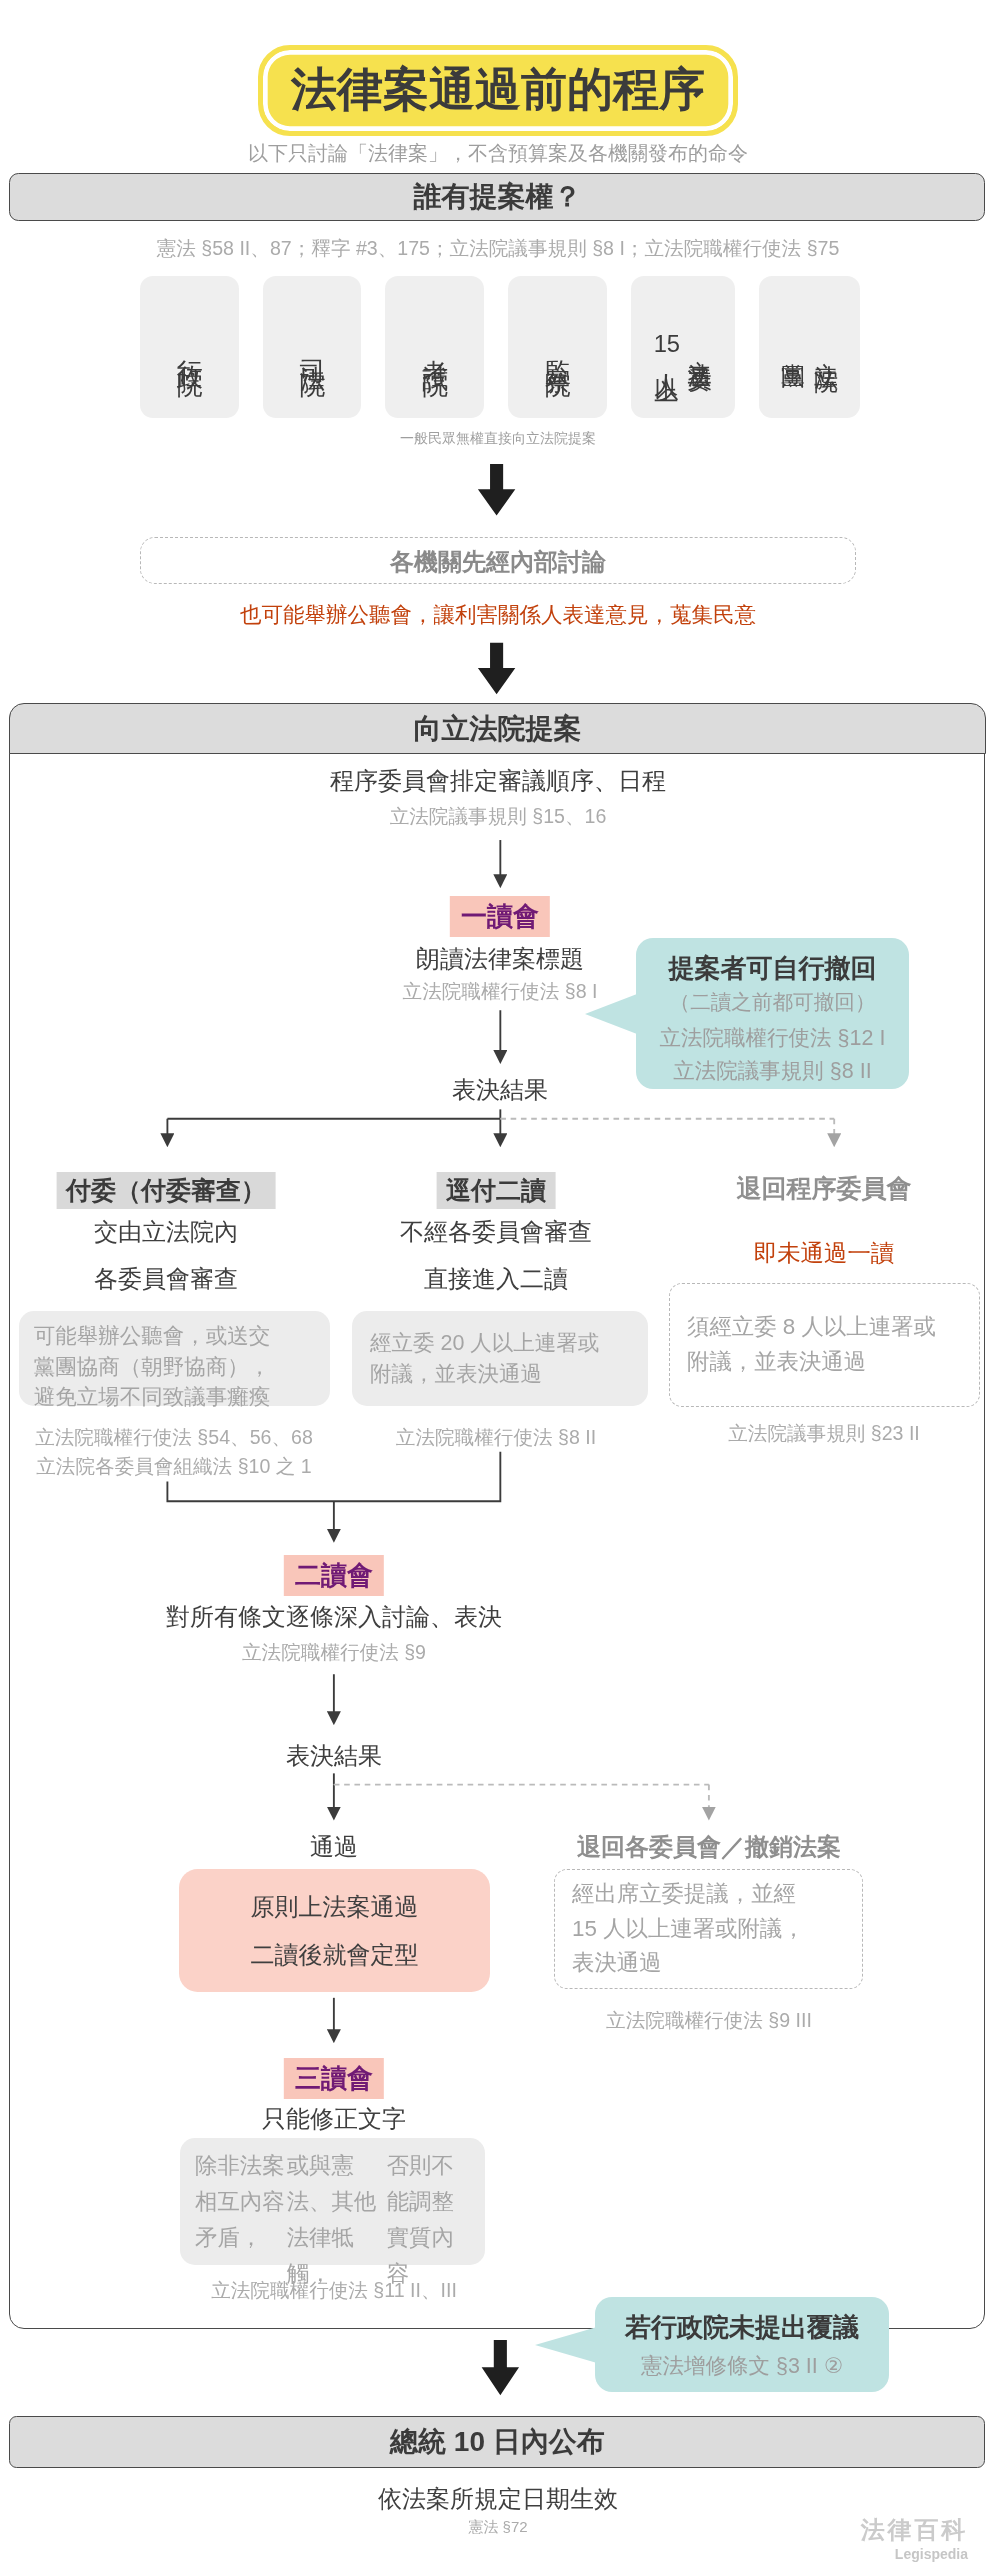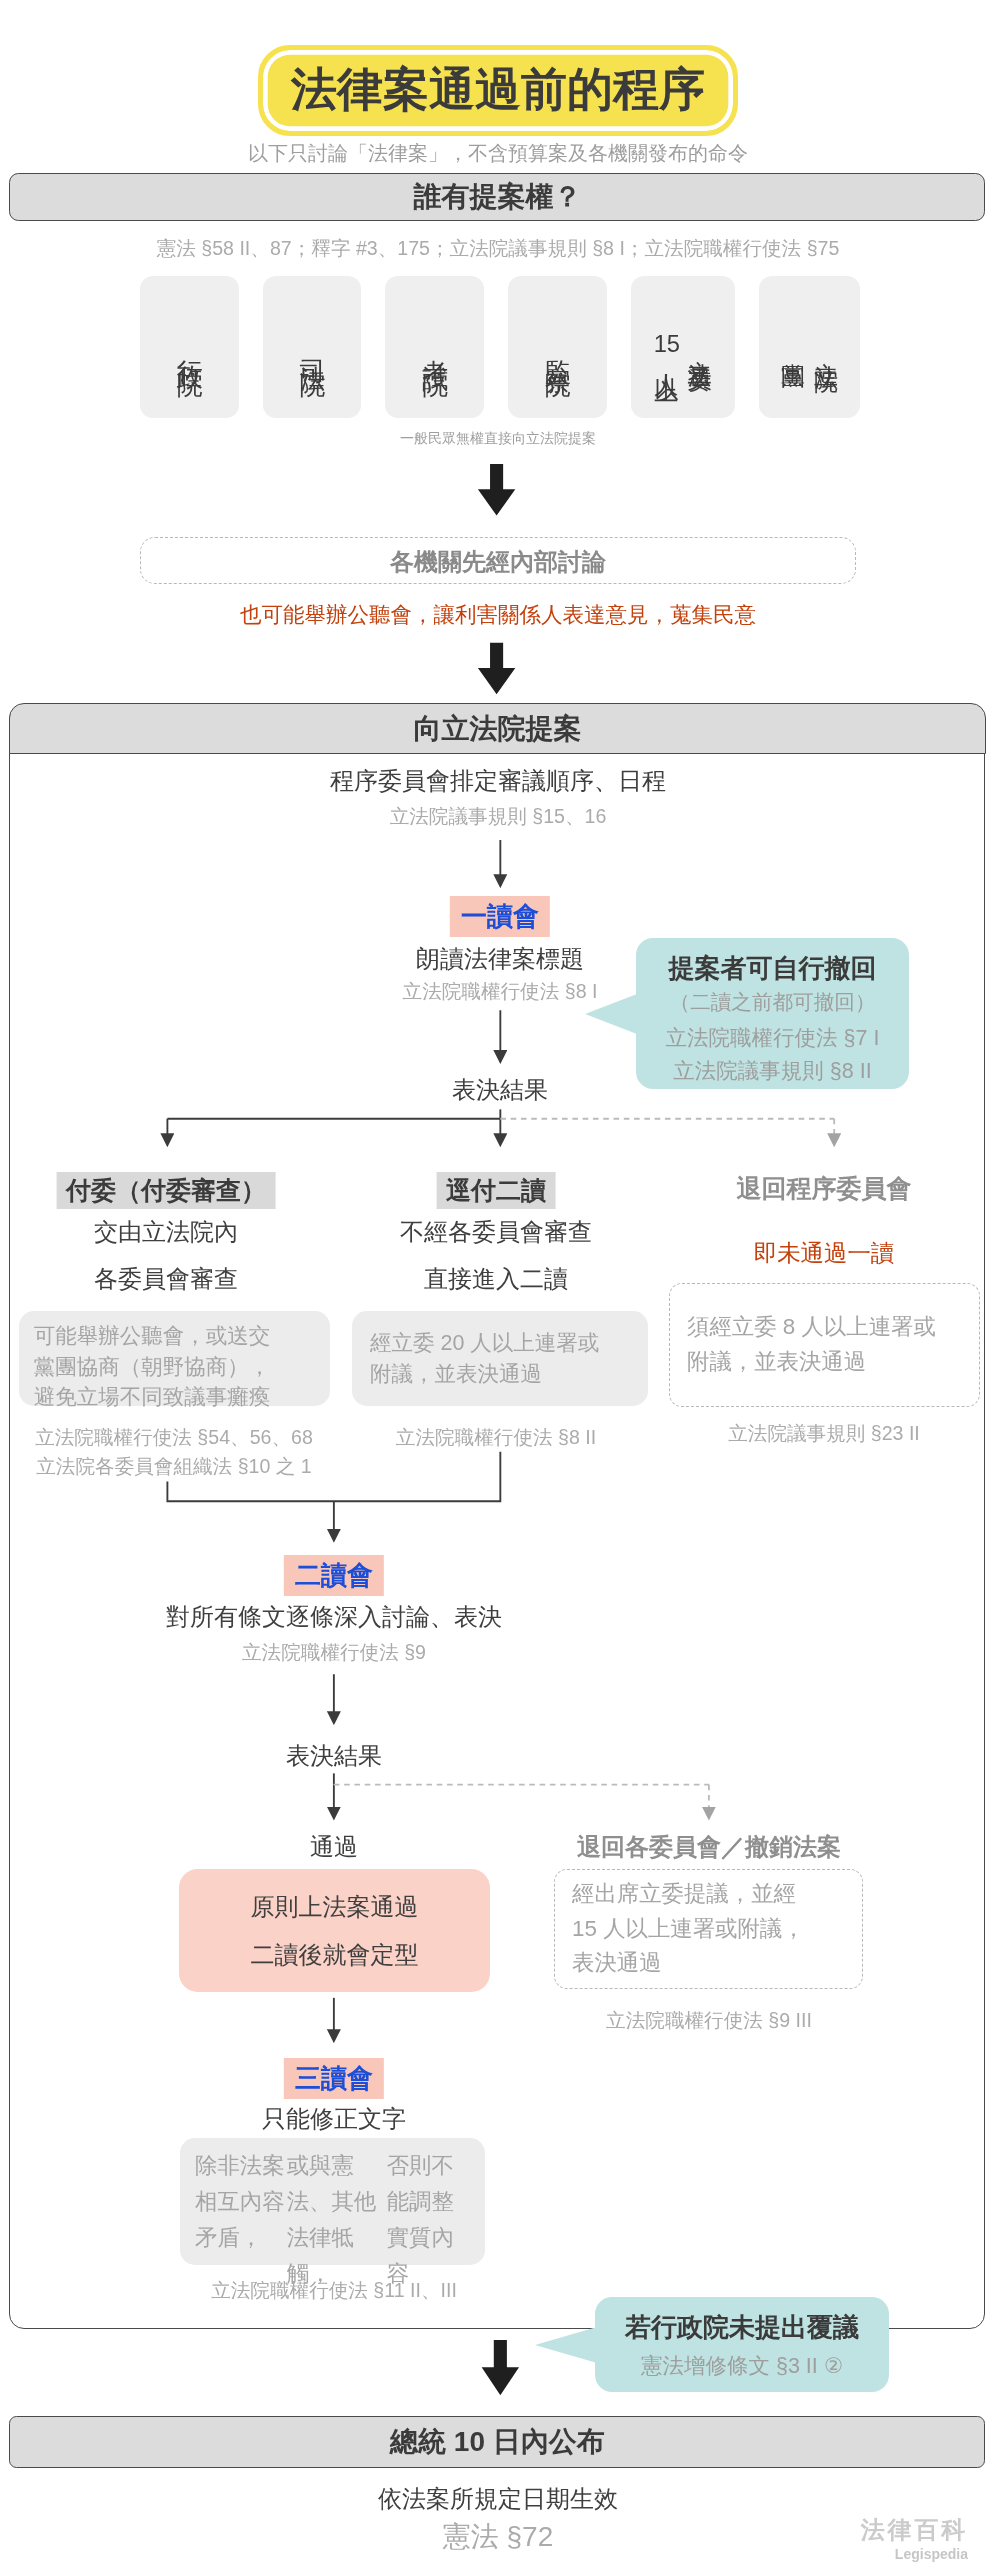--- a/index.html
+++ b/index.html
@@ -21,21 +21,21 @@
   .section-head{position:absolute;left:-1.9px;right:-1.9px;top:-1.9px;height:49px;line-height:49px;
                 background:#dcdcdc;border:1.9px solid #4a4a4a;border-radius:15px 15px 0 0;
                 font-size:28px;font-weight:bold;text-align:center;color:#3b3b3b;}
   .vbox{background:#efefef;border-radius:13px;display:flex;flex-direction:row-reverse;
         align-items:center;justify-content:center;gap:5.6px;}
   .vcol{writing-mode:vertical-rl;text-orientation:upright;font-size:26px;color:#3b3b3b;
         letter-spacing:5.6px;line-height:1.15;}
   .tcu{text-combine-upright:all;}
   .dash-pill{border:1.9px dashed #b8b8b8;border-radius:15px;text-align:center;
              font-size:24px;font-weight:bold;color:#8a8a8a;}
-  .pink-label{background:#f9c6ba;padding:2.8px 11.2px;font-size:26px;font-weight:bold;color:#1d4ed8;white-space:nowrap;}
+  .pink-label{background:#f9c6ba;padding:2.8px 11.2px;font-size:26px;font-weight:bold;color:#701a75;white-space:nowrap;}
   .gray-label{background:#d9d9d9;padding:1.9px 9.4px;font-size:25px;font-weight:bold;color:#3b3b3b;white-space:nowrap;}
   .note-box{background:#ececec;border-radius:15px;color:#a5a5a5;font-size:21.5px;line-height:1.42;
             padding:10.3px 15px;box-sizing:border-box;text-align:left;}
   .dash-box{border:1.9px dashed #b8b8b8;border-radius:13px;color:#a5a5a5;font-size:22.4px;line-height:1.55;
             padding:9.4px 17px;box-sizing:border-box;text-align:left;display:flex;flex-direction:column;justify-content:center;}
   .callout{position:absolute;background:#bfe3e2;border-radius:17px;text-align:center;}
   .callout .tail{position:absolute;width:0;height:0;border-style:solid;}
   .pinkbox{background:#fbd2c8;border-radius:18.7px;display:flex;flex-direction:column;
            justify-content:center;align-items:center;font-size:24px;color:#3f3f3f;line-height:2.0;}
   .wm-zh{font-size:24px;font-weight:bold;color:#cbcbcb;letter-spacing:2.8px;}
@@ -129,21 +129,21 @@
   <div class="abs cx ctr cite" style="left:498px;top:803px;">立法院議事規則 §15、16</div>
 
   <div class="abs cx pink-label" style="left:500px;top:896px;">一讀會</div>
   <div class="abs cx ctr body26" style="left:500px;top:943px;">朗讀法律案標題</div>
   <div class="abs cx ctr cite" style="left:500px;top:978px;">立法院職權行使法 §8 I</div>
 
   <div class="callout" style="left:636px;top:938px;width:273px;height:151px;">
     <span class="tail" style="left:-51px;top:56px;border-width:20.6px 52px 20.6px 0;border-color:transparent #bfe3e2 transparent transparent;"></span>
     <div style="font-size:26px;font-weight:bold;color:#3b3b3b;margin-top:13px;">提案者可自行撤回</div>
     <div style="font-size:20.6px;color:#9e9e9e;margin-top:1.9px;">（二讀之前都可撤回）</div>
-    <div style="font-size:21.5px;color:#9e9e9e;margin-top:7.5px;">立法院職權行使法 §7 I</div>
+    <div style="font-size:21.5px;color:#9e9e9e;margin-top:7.5px;">立法院職權行使法 §12 I</div>
     <div style="font-size:21.5px;color:#9e9e9e;margin-top:3.7px;">立法院議事規則 §8 II</div>
   </div>
 
   <div class="abs cx ctr body26" style="left:500px;top:1074px;">表決結果</div>
 
   <div class="abs cx gray-label" style="left:166px;top:1172px;">付委（付委審查）</div>
   <div class="abs cx ctr body26" style="left:166px;top:1216px;">交由立法院內</div>
   <div class="abs cx ctr body26" style="left:166px;top:1263px;">各委員會審查</div>
   <div class="abs note-box" style="left:18.7px;top:1311px;width:311px;height:95px;">
     <div>可能舉辦公聽會，或送交</div>
@@ -204,21 +204,21 @@
   <div class="abs cx ctr cite" style="left:334px;top:2277px;">立法院職權行使法 §11 II、III</div>
 
   <div class="callout" style="left:595px;top:2297px;width:294px;height:95px;z-index:5;">
     <span class="tail" style="left:-60px;top:30px;border-width:18px 62px 18px 0;border-color:transparent #bfe3e2 transparent transparent;"></span>
     <div style="font-size:26px;font-weight:bold;color:#3b3b3b;margin-top:13px;">若行政院未提出覆議</div>
     <div style="font-size:21.5px;color:#9e9e9e;margin-top:5.6px;">憲法增修條文 §3 II ②</div>
   </div>
 
   <div class="abs bar" style="left:9.4px;top:2416px;width:974px;height:50px;line-height:50px;border-radius:7.5px;">總統 10 日內公布</div>
   <div class="abs cx ctr body26" style="left:498px;top:2483px;">依法案所規定日期生效</div>
-  <div class="abs cx ctr cite" style="left:498px;top:2518px;font-size:28px;">憲法 §72</div>
+  <div class="abs cx ctr cite" style="left:498px;top:2518px;font-size:15px;">憲法 §72</div>
 
   <div class="abs" style="right:28px;top:2514px;text-align:right;">
     <div class="wm-zh">法律百科</div>
     <div class="wm-en">Legispedia</div>
   </div>
 
 </div>
 
 
 </body></html>

